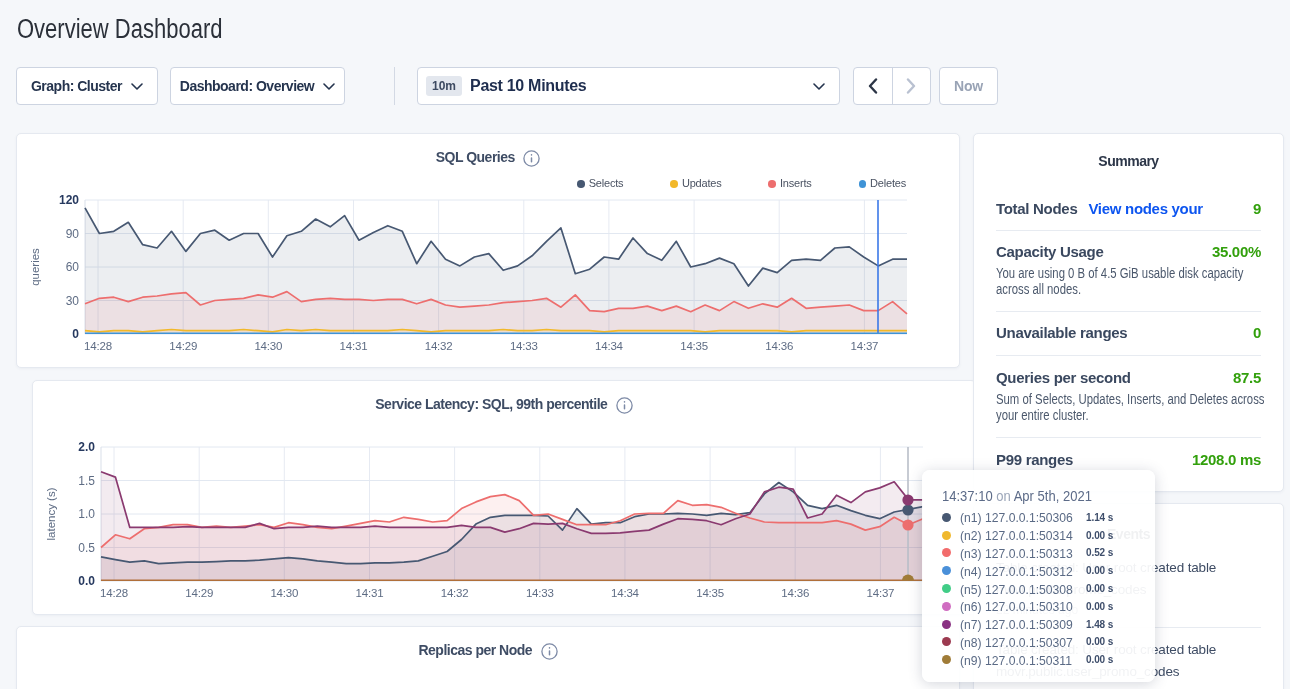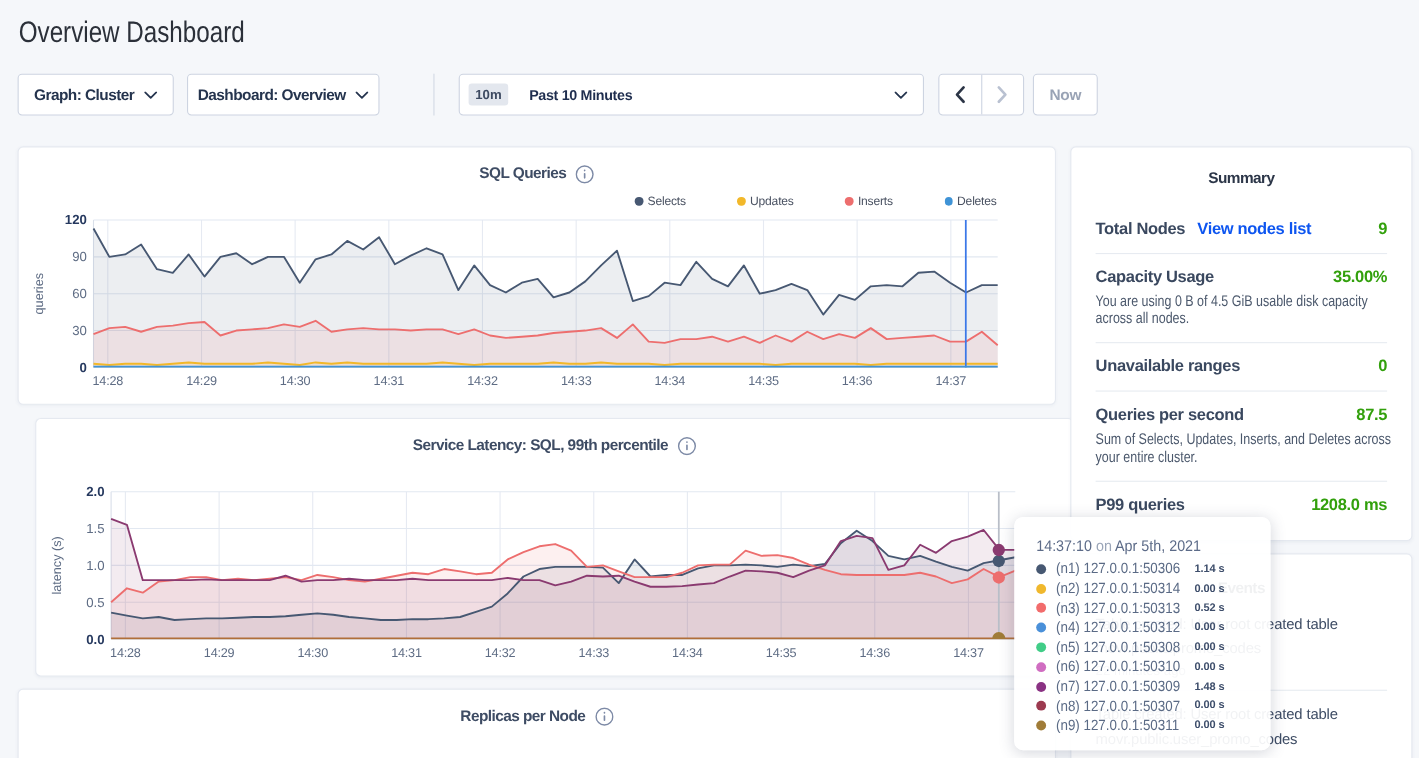--- a/index.html
+++ b/index.html
@@ -34,21 +34,21 @@
       </svg>
     </span></div>
 <div class="ctl" style="left:170px;width:175px;">Dashboard:&nbsp;Overview <span style="margin-left:9px;display:flex">
       <svg width="12" height="7" viewBox="0 0 12 7">
         <polyline points="1,1 6,6 11,1" fill="none" stroke="#25344e" stroke-width="1.6" stroke-linecap="round" stroke-linejoin="round"></polyline>
       </svg>
     </span></div>
 <div class="abs" style="left:394px;top:67px;width:1px;height:38px;background:#d3d9e4"></div>
 <div class="ctl" style="left:417px;width:423px;justify-content:flex-start;padding-left:8px;">
   <span style="background:#e3e7ee;border-radius:3px;font-size:12px;font-weight:700;color:#3d4a61;padding:3px 6px;letter-spacing:0;">10m</span>
-  <span style="margin-left:19px;color:#1e2d4e;font-size:13px;letter-spacing:-0.3px;">Past 10 Minutes</span>
+  <span style="margin-left:8px;color:#1e2d4e;font-size:16px;letter-spacing:-0.3px;">Past 10 Minutes</span>
   <span style="position:absolute;right:14px;display:flex">
       <svg width="12" height="7" viewBox="0 0 12 7">
         <polyline points="1,1 6,6 11,1" fill="none" stroke="#25344e" stroke-width="1.6" stroke-linecap="round" stroke-linejoin="round"></polyline>
       </svg>
     </span>
 </div>
 <div class="ctl" style="left:853px;width:78px;padding:0;">
   <span style="flex:1;display:flex;align-items:center;justify-content:center;">
     <svg width="10" height="16" viewBox="0 0 10 16">
         <polyline points="8,1.5 2,8 8,14.5" fill="none" stroke="#2c3546" stroke-width="2.4" stroke-linecap="round" stroke-linejoin="round"></polyline>
@@ -179,21 +179,21 @@
         <rect x="7.75" y="7.2" width="1.5" height="5.2" rx="0.7" fill="#7d8aa6"></rect>
         <rect x="7.75" y="4.1" width="1.5" height="1.7" rx="0.7" fill="#7d8aa6"></rect>
       </svg></div>
 </div>
 
 <div class="panel" style="left:973px;top:133px;width:311px;height:359px;">
   <div class="ptitle" style="top:18.5px;color:#2c3648;">Summary</div>
   <div class="srow" style="top:67.3px;">
       <span>Total Nodes</span>
       <span style="width:11px"></span>
-      <span style="color:#0d55f0;">View nodes list</span>
+      <span style="color:#0d55f0;">View nodes your</span>
       <span class="grow"></span>
       <span class="green">9</span>
     </div>
   <div class="sdiv" style="top:95.7px;"></div>
   <div class="srow" style="top:110.3px;">
       <span>Capacity Usage</span>
       <span class="grow"></span>
       <span class="green">35.00%</span>
     </div>
   <div class="sdesc" style="top:132px;">You are using 0 B of 4.5 GiB usable disk capacity<br>across all nodes.</div>
@@ -205,21 +205,21 @@
     </div>
   <div class="sdiv" style="top:221.3px;"></div>
   <div class="srow" style="top:236.3px;">
       <span>Queries per second</span>
       <span class="grow"></span>
       <span class="green">87.5</span>
     </div>
   <div class="sdesc" style="top:258.2px;">Sum of Selects, Updates, Inserts, and Deletes across<br>your entire cluster.</div>
   <div class="sdiv" style="top:303.4px;"></div>
   <div class="srow" style="top:318.0px;">
-      <span>P99 queries</span>
+      <span>P99 ranges</span>
       <span class="grow"></span>
       <span class="green">1208.0 ms</span>
     </div>
 </div>
 
 <div class="panel" style="left:973px;top:503px;width:311px;height:250px;">
   <div class="ptitle" style="top:21.5px;color:#2c3648;">Events</div>
   <div class="evtext" style="top:53px;">Table created: User root created table<br>movr.public.promo_codes</div>
   <div class="evtime" style="top:99px;">22 minutes ago</div>
   <div class="sdiv" style="top:123px;"></div>

